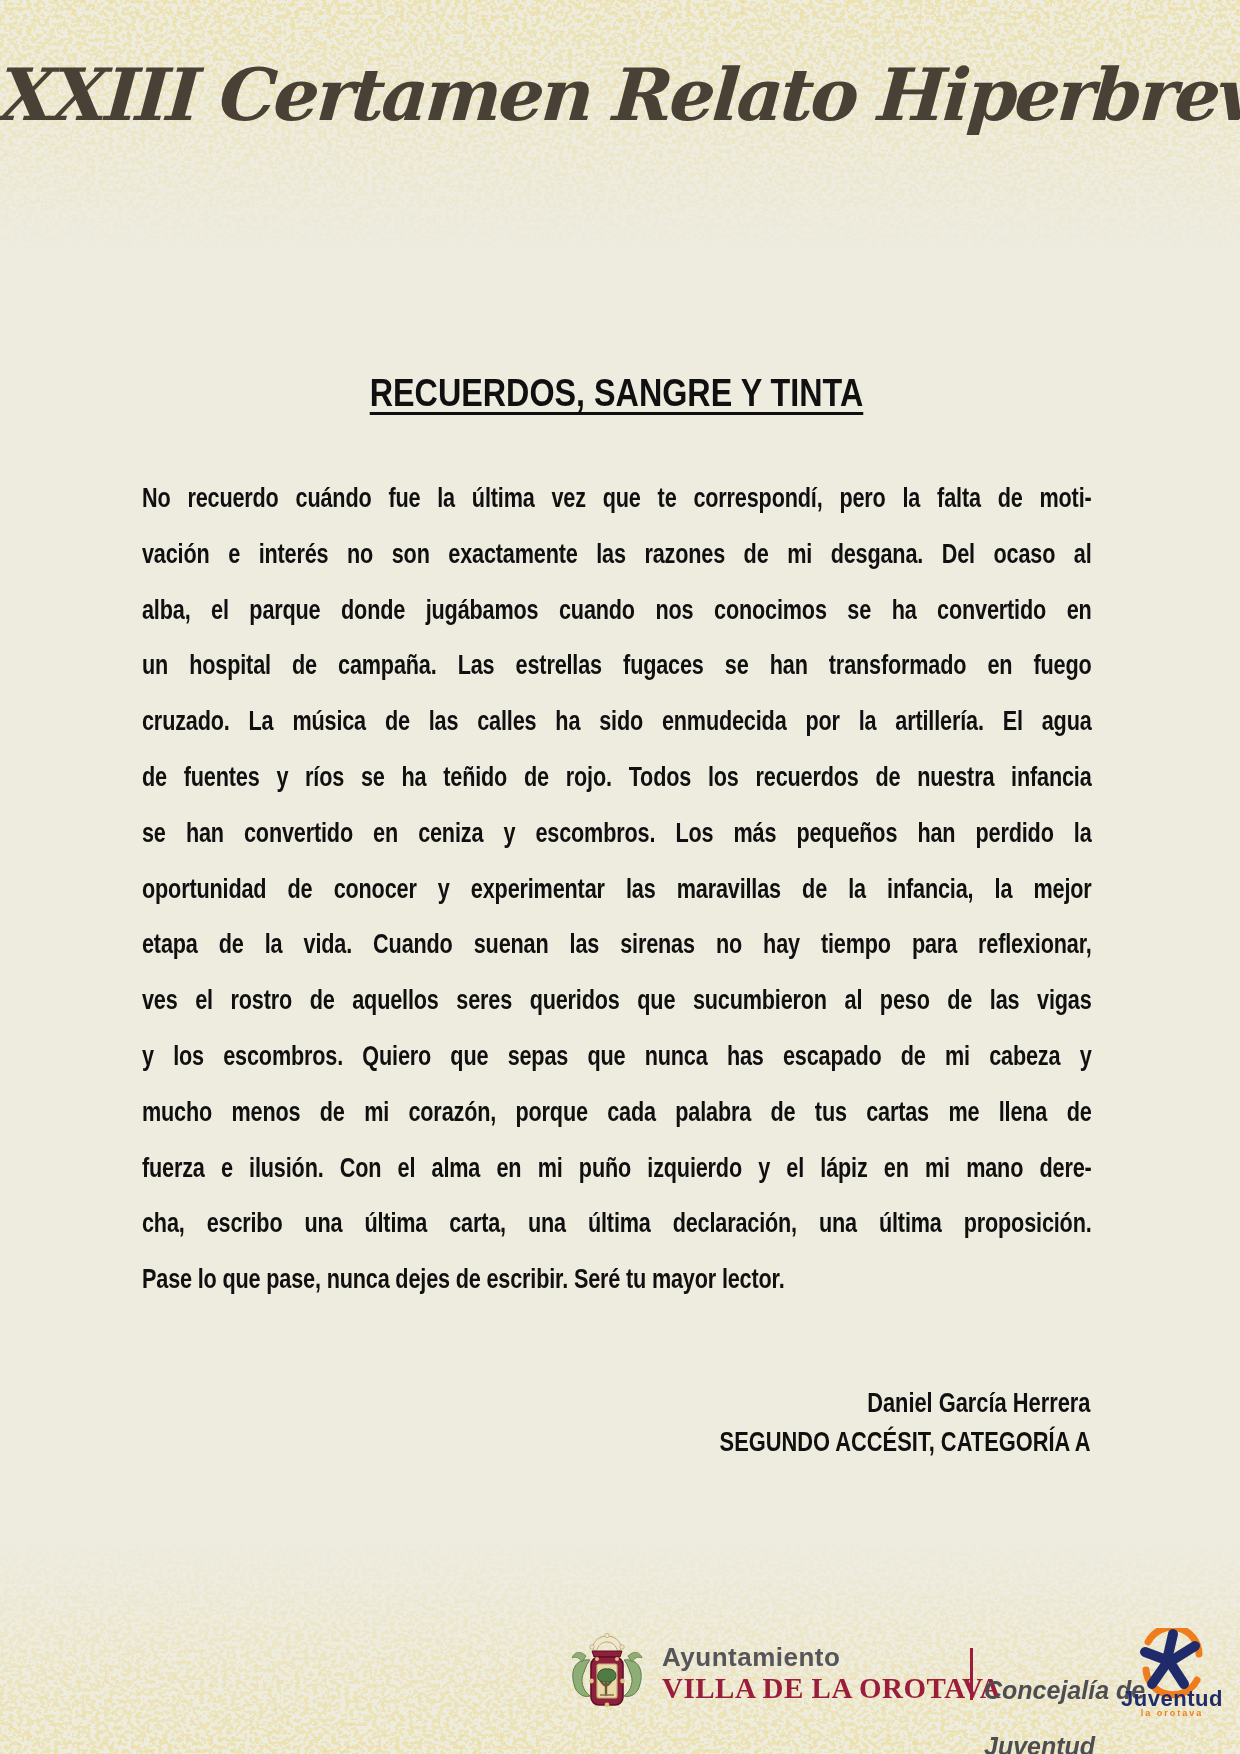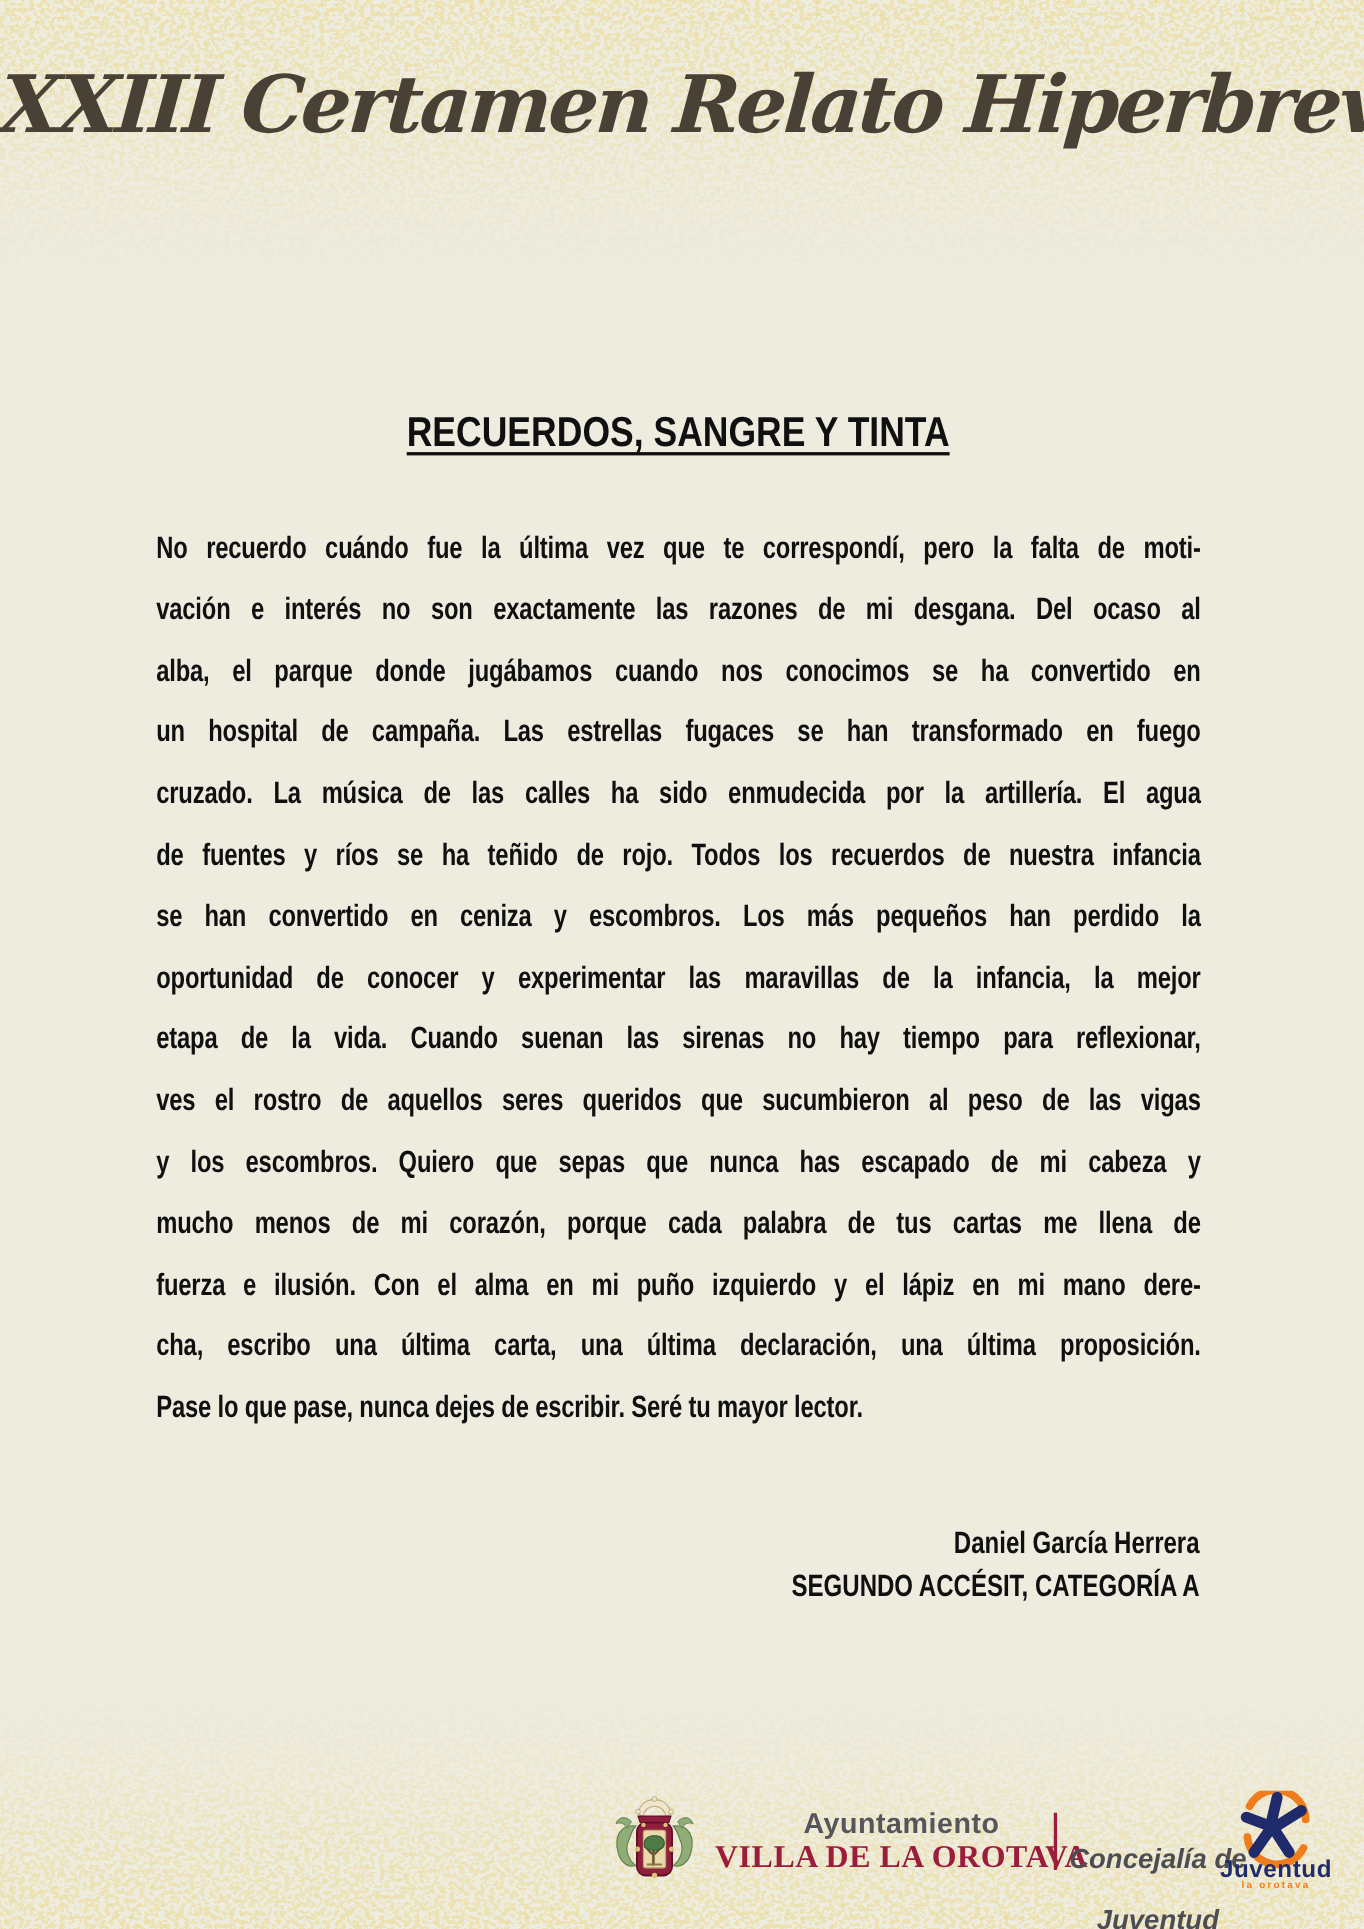--- a/index.html
+++ b/index.html
@@ -48,21 +48,21 @@
 
   .author-block{
     position:absolute; top:1384px; right:149px; text-align:right;
     transform:scaleX(0.78); transform-origin:100% 0;
   }
   .author-line{
     line-height:38.5px; font-size:28px; font-weight:bold; color:var(--text,#101010);
     white-space:nowrap;
   }
 
-  .footer{position:absolute; left:0; top:1626px; width:993px; height:128px;text-align:center;}
+  .footer{position:absolute; left:12px; top:1626px; width:993px; height:128px;}
   .crest{position:absolute; left:552px; top:6px;}
   .ayto-text{position:absolute; left:650px; top:18px; white-space:nowrap;}
   .ayto-line1{
     font-size:26px; font-weight:bold; color:var(--gray,#55555a);
     letter-spacing:0.5px; line-height:26px;
   }
   .ayto-line2{
     font-family:"Liberation Serif",serif; font-size:29px; font-weight:bold;
     color:var(--maroon,#9c1c3b); letter-spacing:0.5px; line-height:30px; margin-top:3px;
   }

